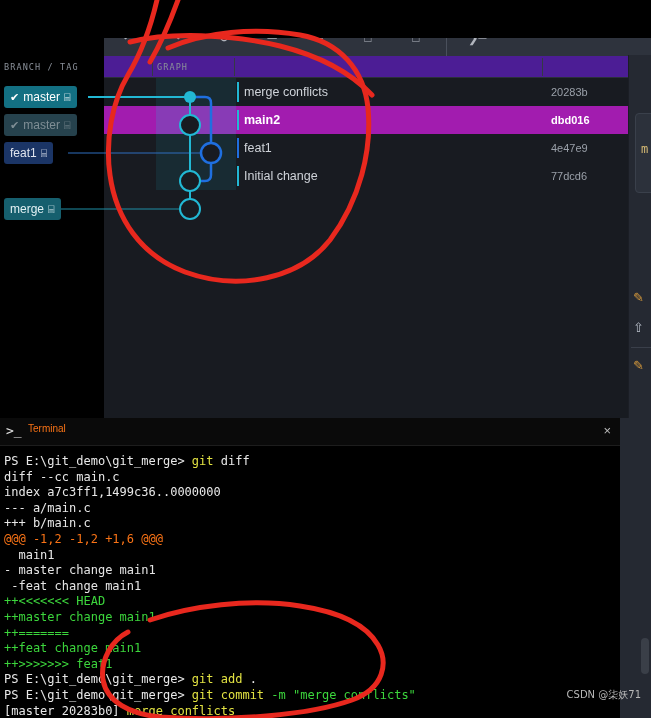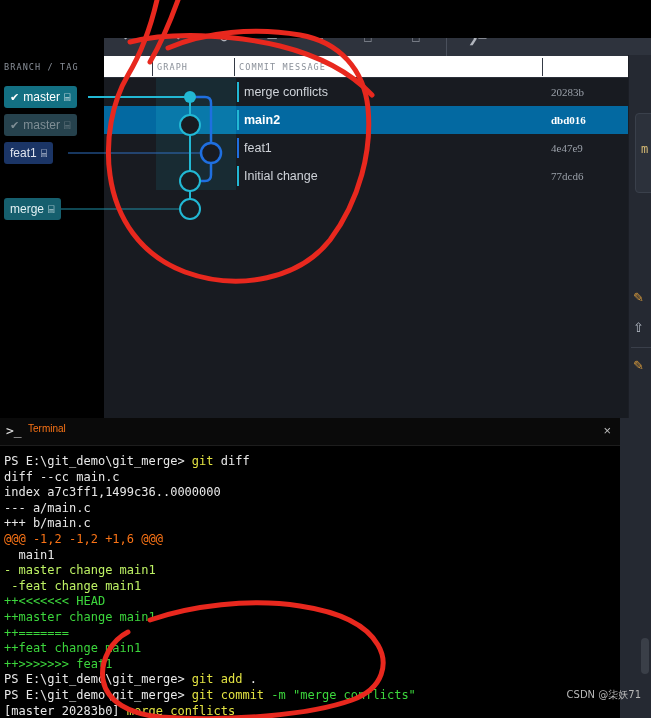--- a/index.html
+++ b/index.html
@@ -37,21 +37,21 @@
     width: 1px; height: 18px; background: #4a505c; margin: 0 6px;
   }
 
   
   .graph-panel {
     position: absolute; left: 0; top: 18px; width: 547px; height: 362px;
     background: #181b21;
   }
   .col-head {
     position: absolute; left: 0; top: 0; width: 547px; height: 22px;
-    background: #ffffff;
+    background: #4c1d95;
     border-bottom: 1px solid #2b303a;
   }
   .col-head .ch {
     position: absolute; top: 0; height: 22px; line-height: 22px;
     font-family: "DejaVu Sans Mono", monospace;
     font-size: 8.5px; letter-spacing: 1.1px; color: #8a9099;
   }
   .ch-branch { left: -100px; }
   .ch-graph  { left: 53px; }
   .ch-commit { left: 135px; }
@@ -63,29 +63,29 @@
   .head-sep {
     position: absolute; top: 2px; width: 1px; height: 18px; background: #343a45;
   }
 
   
   .rows { position: absolute; left: 0; top: 22px; width: 547px; }
   .row {
     position: relative; width: 547px; height: 28px;
     display: flex; align-items: center;
   }
-  .row.selected { background: #0369a1; }
+  .row.selected { background: #a21caf; }
   .row .msg {
     position: absolute; left: 140px; font-size: 12.5px; color: #cfd3d9;
     white-space: nowrap;
   }
   .row.selected .msg { color: #ffffff; font-weight: bold; }
   .row .sha {
     position: absolute; left: 447px;
-    font-family: Liberation Serif, serif;
+    font-family: Liberation Sans, sans-serif;
     font-size: 11px; color: #9aa0a9;
   }
   .row.selected .sha { color: #ffffff; font-weight: bold; }
   .msg-bar {
     position: absolute; left: 133px; top: 4px; width: 2px; height: 20px;
     background: #22b8d4;
   }
   .msg-bar.blue { background: #1f6fe0; }
 
   
@@ -169,21 +169,21 @@
     padding: 8px 0 16px 4px;
     font-family: "DejaVu Sans Mono", monospace;
     font-size: 12px; line-height: 15.6px;
     color: #dcdcdc;
     overflow: hidden;
     white-space: pre;
   }
   .term-body .ln { height: 15.6px; }
   .c-white  { color: #e8e8e8; }
   .c-yellow { color: #e2e242; }
-  .c-red    { color: #bef264; text-align: right; }
+  .c-red    { color: #e5e5e5; text-align: right; }
   .c-green  { color: #3cd63c; }
   .c-cyan   { color: #f97316; }
   .term-scroll-thumb {
     position: absolute; right: 2px; top: 638px; width: 8px; height: 36px;
     background: #3a3f48; border-radius: 4px;
   }
   .term-right-filler {
     position: absolute; left: 620px; top: 418px; width: 31px; height: 300px;
     background: #252932;
   }
@@ -235,21 +235,20 @@
         </div>
     </div>
 
     <div class="graph-panel">
 
       <div class="col-head">
         <div class="ch ch-branch">BRANCH / TAG</div>
         <div class="head-sep" style="left:48px;"></div>
         <div class="ch ch-graph">GRAPH</div>
         <div class="head-sep" style="left:130px;"></div>
-        <div class="ch ch-commit">COMMIT MESSAGE</div>
         <div class="head-sep" style="left:438px;"></div>
         <div class="ch ch-sha">SHA</div>
         <div class="gear-btn">⚙</div>
       </div>
 
       <div class="rows">
 
         <div class="row">
           <div class="gcell"></div>
           <div class="msg-bar"></div>

